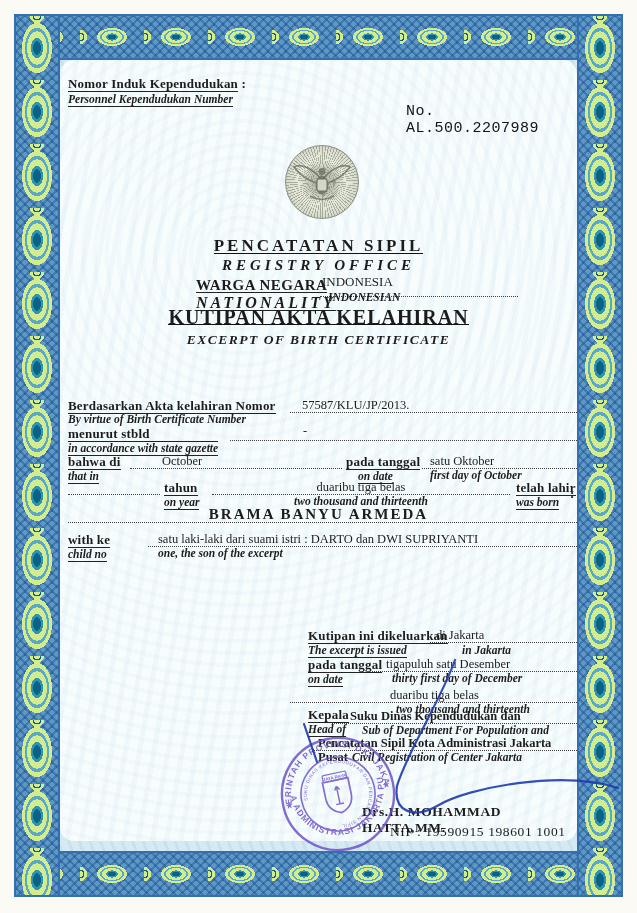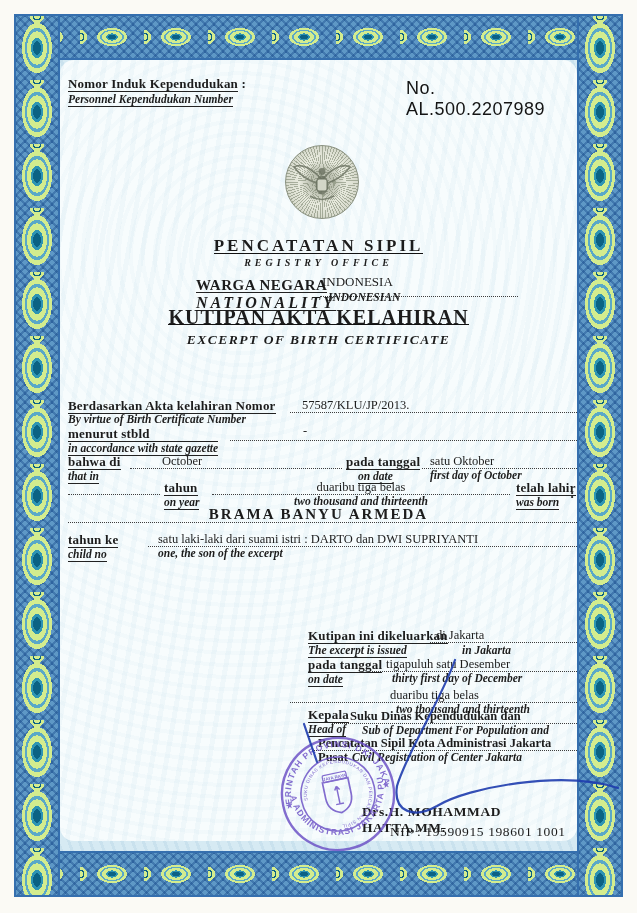--- a/index.html
+++ b/index.html
@@ -39,28 +39,28 @@
   .u{border-bottom:1.3px solid #222;padding-bottom:0px;display:inline-block;line-height:14px;}
   .len{font-size:11.5px;font-weight:700;font-style:italic;line-height:13px;}
   .val{font-size:12.5px;line-height:14px;}
   .ven{font-size:11.5px;font-style:italic;font-weight:600;line-height:13px;}
   .dl{position:absolute;height:14px;border-bottom:1.6px dotted #3e3e3e;}
   .ctr{left:0;right:0;text-align:center;}
   .bold{font-weight:700;}
 
   .h-office{font-size:17px;font-weight:700;letter-spacing:3px;}
   .h-office .u{border-bottom:1.6px solid #111;}
-  .h-office-en{font-size:10px;font-weight:700;font-style:italic;letter-spacing:4px;}
+  .h-office-en{font-size:15px;font-weight:700;font-style:italic;letter-spacing:4px;}
   .h-title{font-size:20px;font-weight:700;letter-spacing:1px;}
   .h-title .u{border-bottom:1.8px solid #111;}
   .h-title-en{font-size:13.5px;font-weight:700;font-style:italic;letter-spacing:1.5px;}
   .nat-l{font-size:15px;font-weight:700;letter-spacing:.5px;}
   .nat-len{font-size:16px;font-weight:700;font-style:italic;letter-spacing:3px;}
 
-  .docno{font-family:Liberation Sans, sans-serif;font-size:18px;letter-spacing:.5px;color:#141414;}
+  .docno{font-family:Liberation Mono, monospace;font-size:15px;letter-spacing:.5px;color:#141414;margin-top:25px;}
   .name{font-size:15px;font-weight:700;letter-spacing:2px;}
   .signer{font-size:13.5px;font-weight:600;letter-spacing:.6px;}
 
   
   .seal{position:absolute;left:285px;top:145px;width:72px;height:72px;border-radius:50%;
         background:
           radial-gradient(circle at 50% 50%, rgba(150,156,138,.55) 0 22%, rgba(225,228,215,.25) 45%, rgba(150,156,138,.45) 98%),
           repeating-conic-gradient(#98a08c 0deg 1.6deg, #eaece0 1.6deg 4.8deg);
         border:1px solid #8a9180;}
   .seal svg{position:absolute;inset:0;}
@@ -128,21 +128,21 @@
     <div class="dl" style="left:152px;top:420px;width:298px;"></div>
     <div class="abs val" style="left:152px;top:420px;width:298px;text-align:center;">duaribu tiga belas</div>
     <div class="abs ven" style="left:152px;top:435px;width:298px;text-align:center;">two thousand and thirteenth</div>
     <div class="abs lid" style="left:456px;top:420px;"><span class="u">telah lahir</span></div>
     <div class="abs len" style="left:456px;top:435px;"><span class="u">was born</span></div>
     <div class="abs lid" style="left:510px;top:426px;">:</div>
 
     <div class="dl" style="left:8px;top:448px;width:509px;"></div>
     <div class="abs ctr name" style="top:446px;">BRAMA  BANYU  ARMEDA</div>
 
-    <div class="abs lid" style="left:8px;top:472px;"><span class="u">tahun ke</span></div>
+    <div class="abs lid" style="left:8px;top:472px;"><span class="u">with ke</span></div>
     <div class="abs len" style="left:8px;top:487px;"><span class="u">child  no</span></div>
     <div class="dl" style="left:88px;top:472px;width:429px;"></div>
     <div class="abs val" style="left:98px;top:472px;">satu laki-laki dari suami istri : DARTO dan DWI  SUPRIYANTI</div>
     <div class="abs ven" style="left:98px;top:487px;">one, the son of the excerpt</div>
 
     <div class="abs lid" style="left:248px;top:568px;"><span class="u">Kutipan  ini  dikeluarkan</span></div>
     <div class="abs len" style="left:248px;top:583px;"><span class="u">The excerpt is issued</span></div>
     <div class="dl" style="left:370px;top:568px;width:147px;"></div>
     <div class="abs val" style="left:376px;top:568px;">di Jakarta</div>
     <div class="abs ven" style="left:402px;top:584px;">in Jakarta</div>

